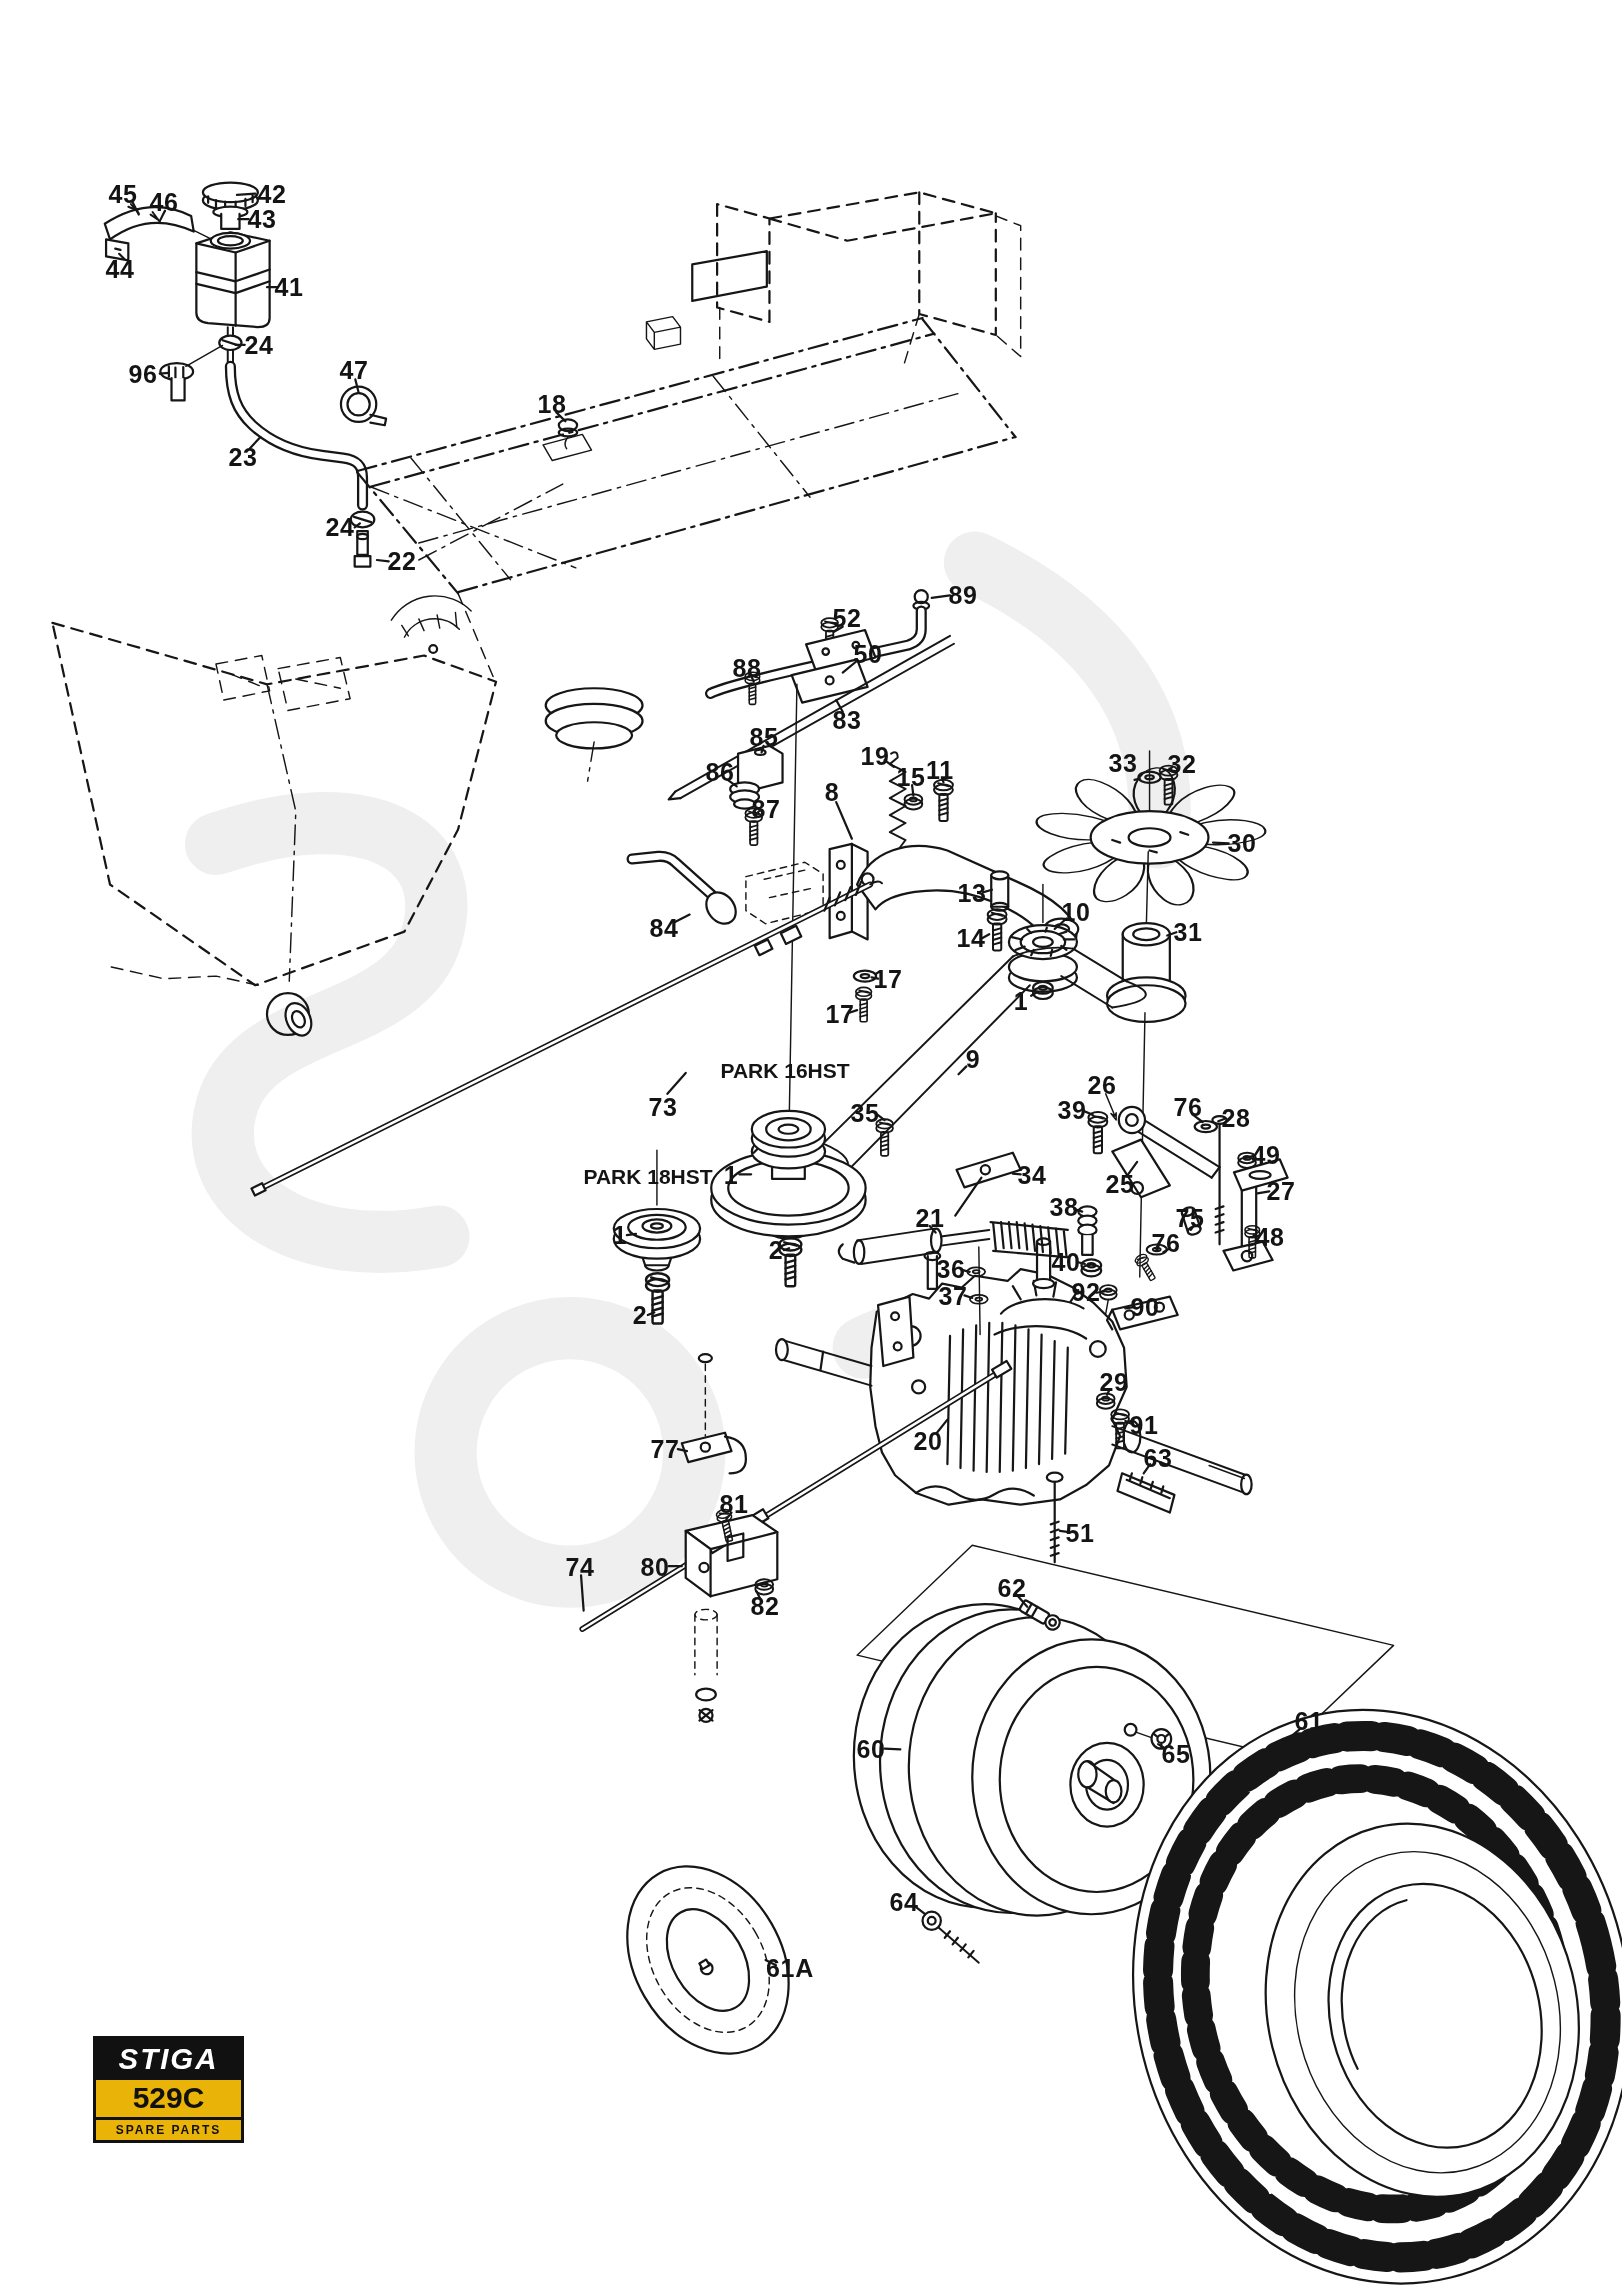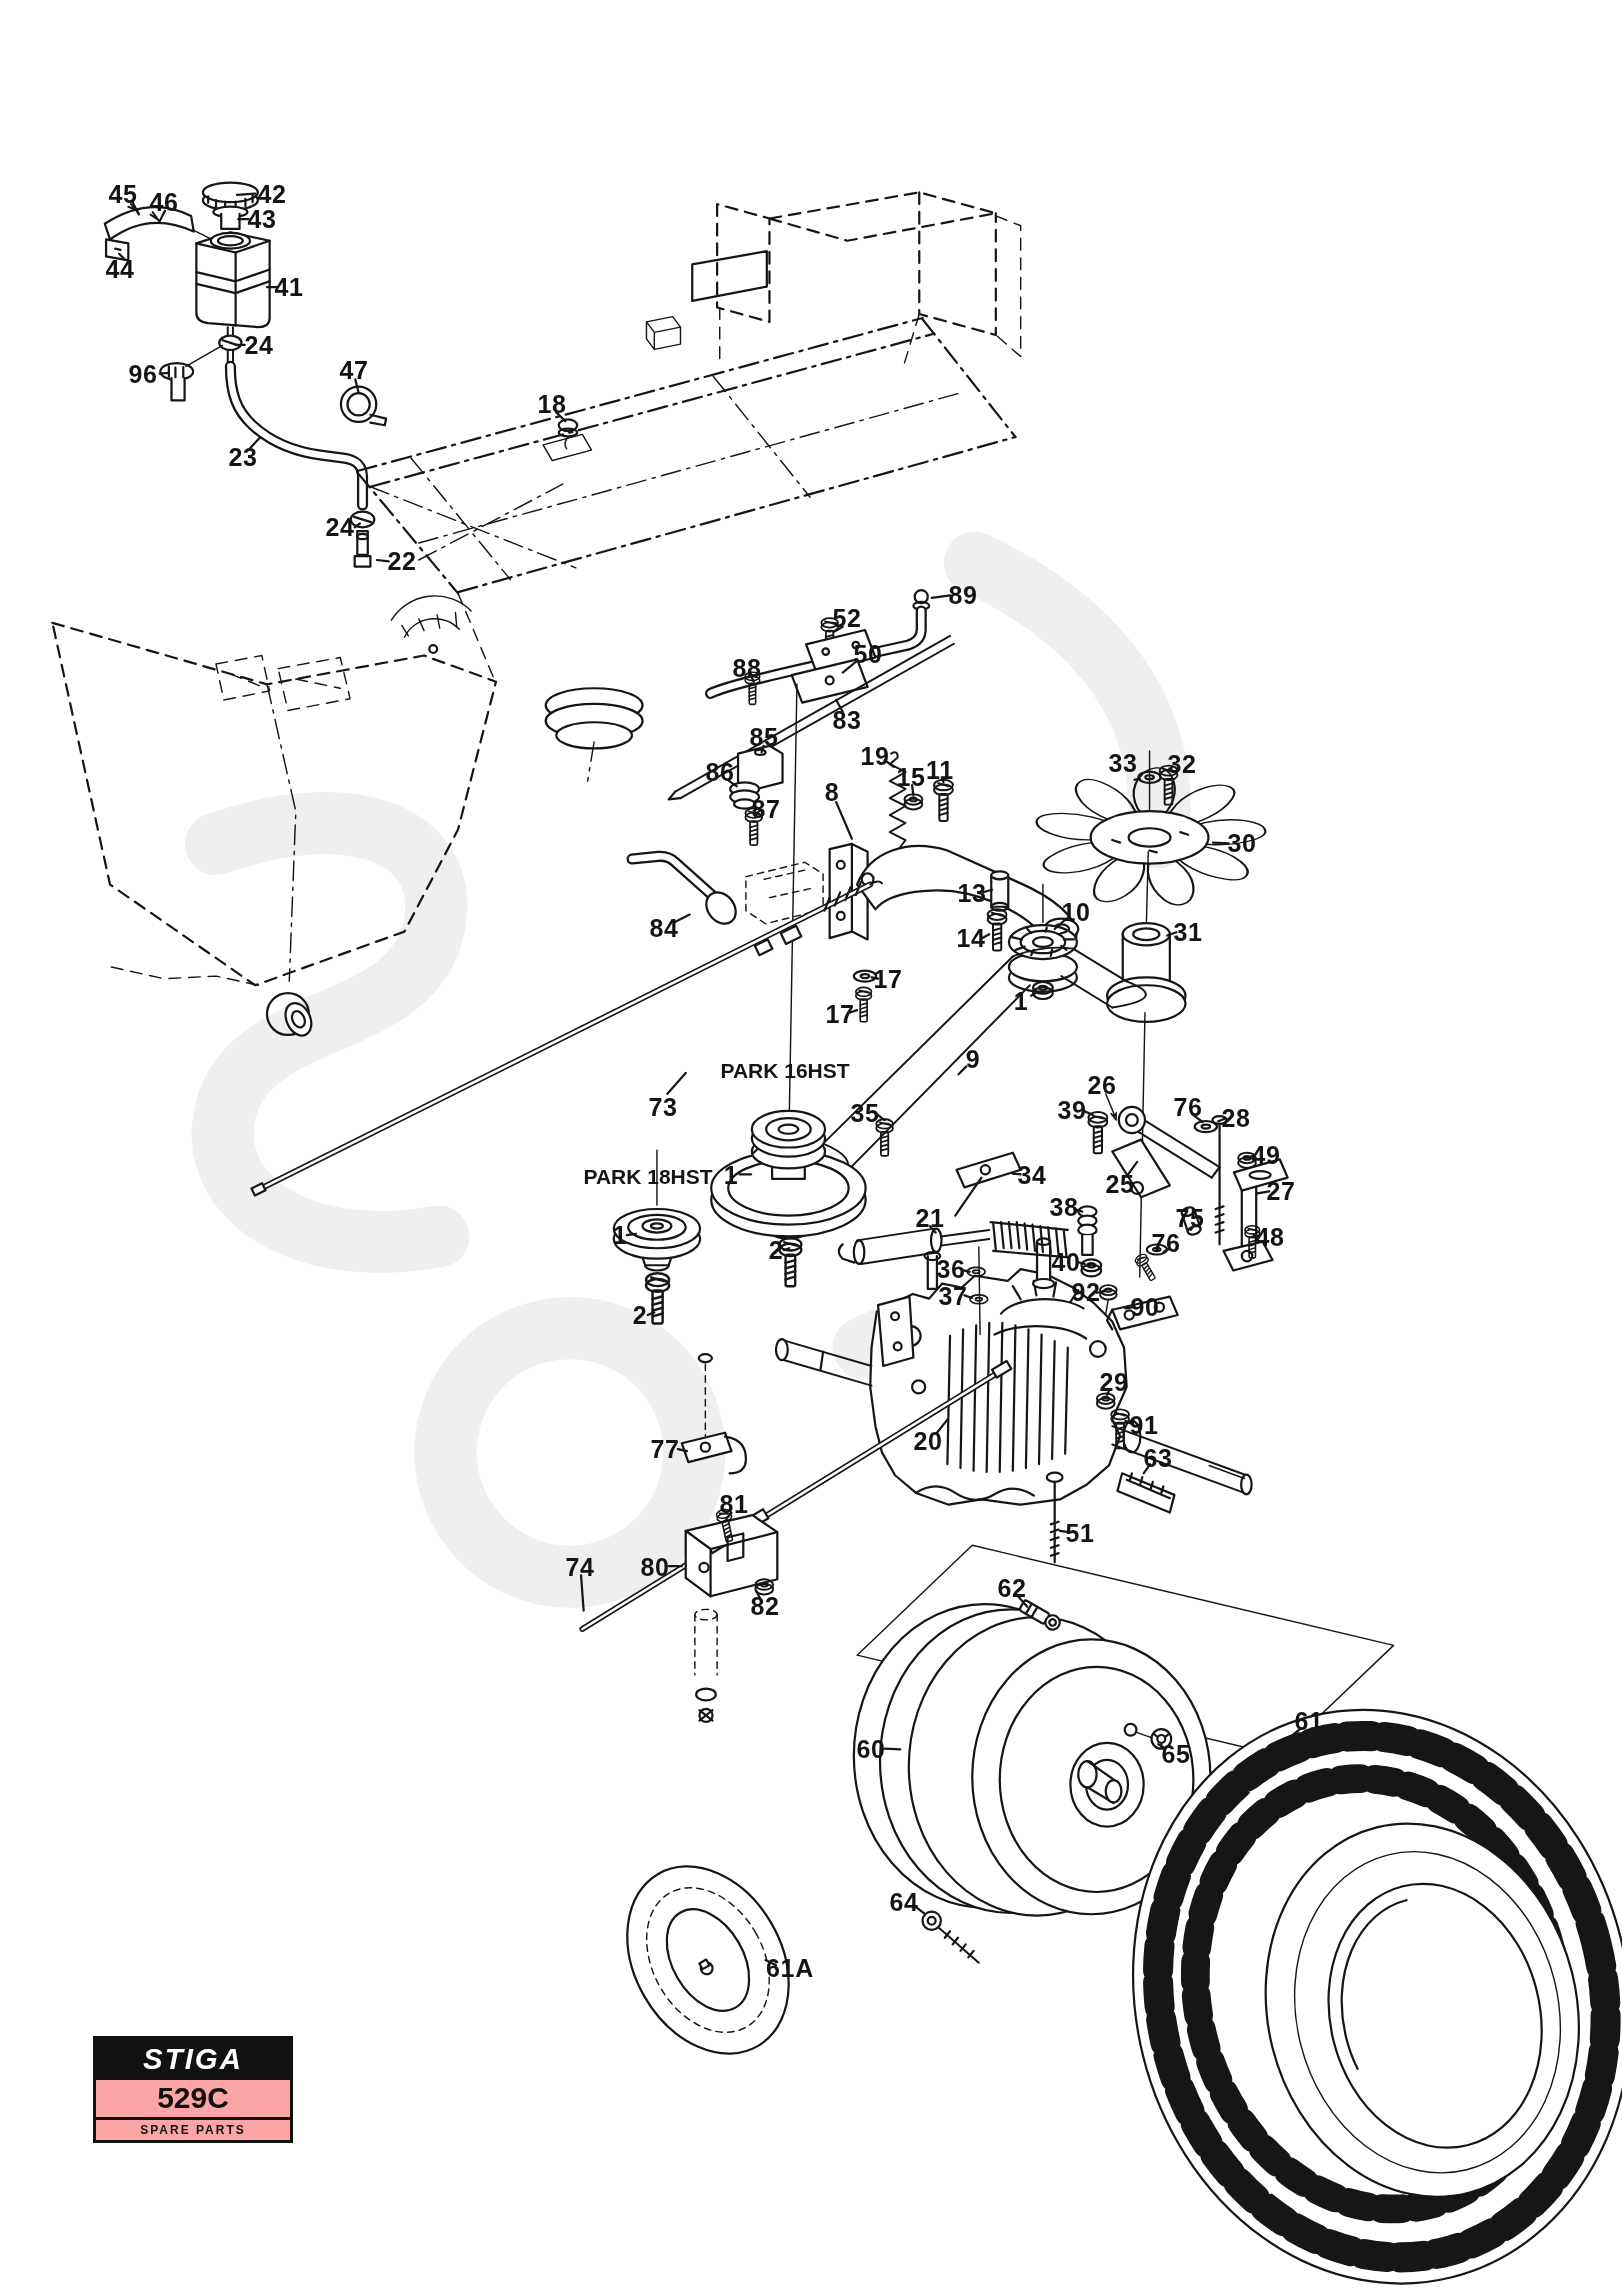--- a/index.html
+++ b/index.html
@@ -16,21 +16,21 @@
   .ddot{stroke-dasharray:30 10 5 10}
   .sdash{stroke-dasharray:10 8}
   .tube{stroke-width:17}
   .tubein{stroke:#fff;stroke-width:10}
   .cable{stroke-width:9}
   .cablein{stroke:#fff;stroke-width:4}
   .tread1{stroke-width:46;stroke-dasharray:36 20}
   .tread2{stroke-width:44;stroke-dasharray:30 22}
   .lbl{position:absolute;transform:translate(-50%,-50%);font-weight:700;font-size:25px;color:#141414;white-space:nowrap;letter-spacing:0.7px}
   .ann{font-size:21px;letter-spacing:0}
-  .logo{position:absolute;left:93px;top:2036px;width:200px;border:3.3px solid #111;background:#fca5a5}
+  .logo{position:absolute;left:93px;top:2036px;width:151px;border:3.3px solid #111;background:#eab308}
   .logo-top{background:#111;color:#fff;text-align:center;font-weight:700;font-style:italic;font-size:29.4px;letter-spacing:2px;padding:3.3px 0 3.9px 0}
   .logo-mid{color:#111;text-align:center;font-weight:700;font-size:30px;padding:0.7px 0 2px 0;border-bottom:3.3px solid #111}
   .logo-bot{color:#111;text-align:center;font-weight:700;font-size:12px;letter-spacing:2px;padding:3.3px 0}
 </style>
 </head>
 <body>
 
 <div id="stage">
 
 <svg width="1622" height="2295" viewBox="0 0 2479 3508">

